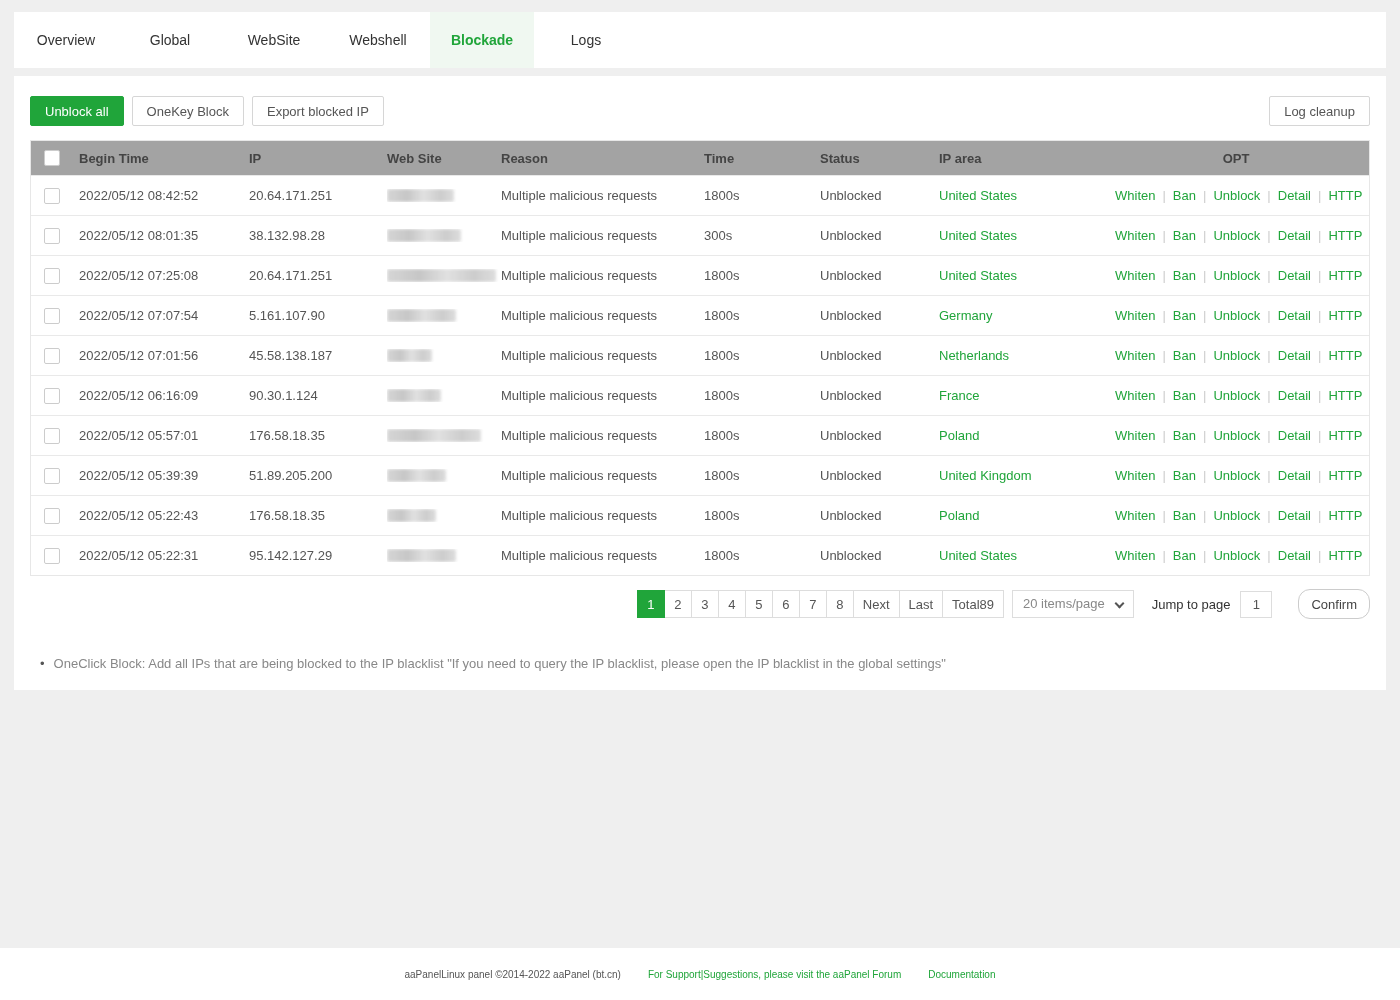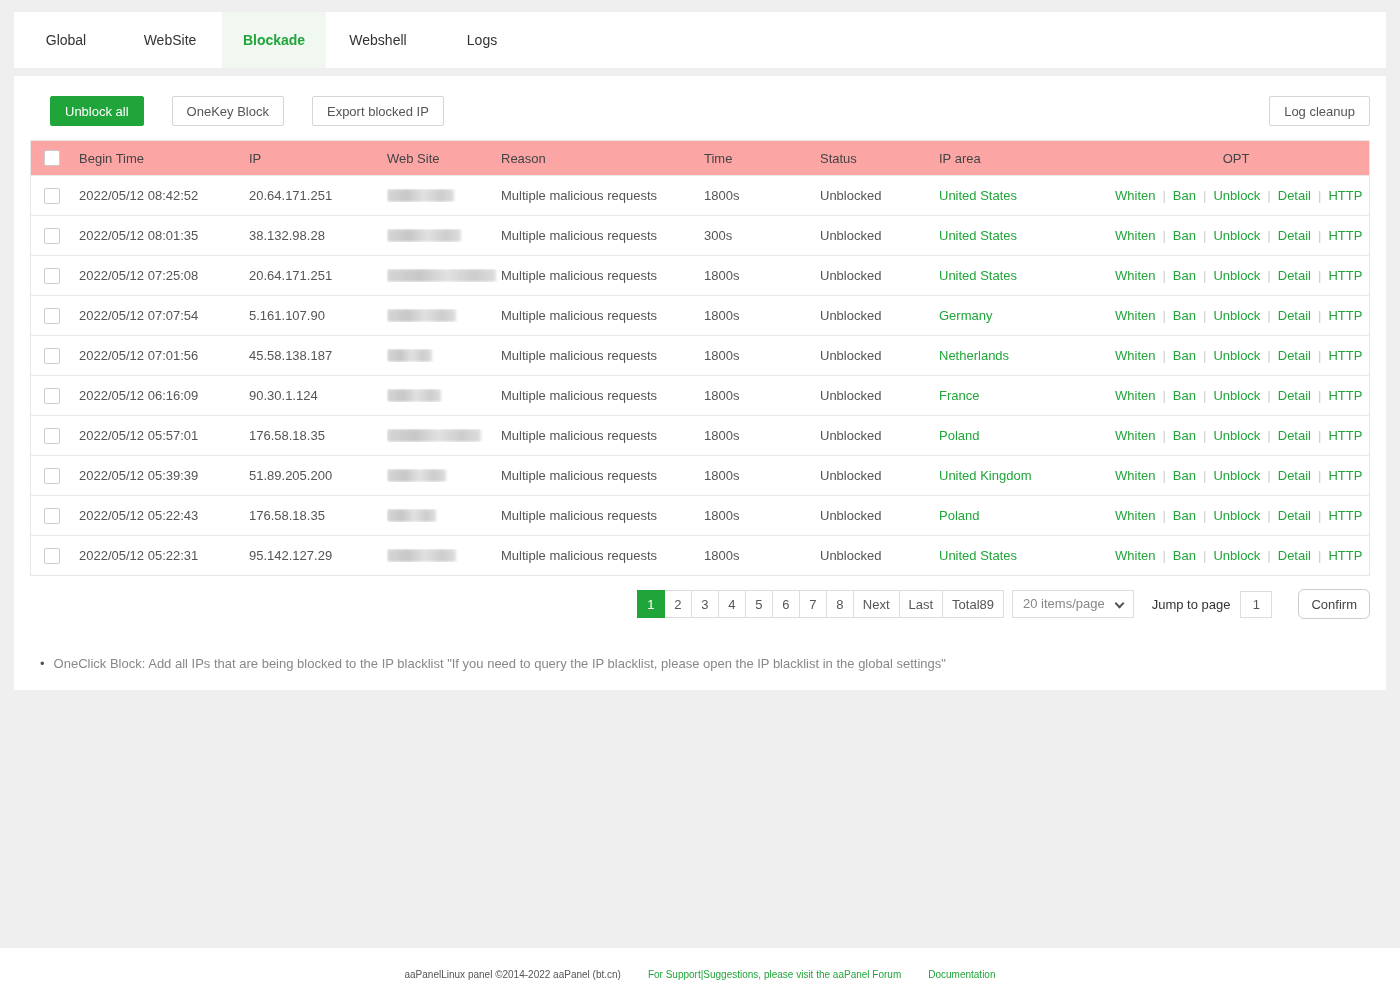--- a/index.html
+++ b/index.html
@@ -24,28 +24,27 @@
   .panel {
     position:absolute; left:14px; right:14px; top:76px; height:614px;
     background:#fff; padding:20px 16px;
   }
   .toolbar { display:flex; gap:8px; align-items:center; }
   .btn {
     height:30px; padding:0 14px; background:#fff;
     border:1px solid #d6d6d6; border-radius:2px;
     font-size:13px; color:#555; cursor:pointer;
     font-family:"Liberation Sans", sans-serif;
-    margin-left:20px;
   }
   .btn.primary { background:#20a53a; border-color:#20a53a; color:#fff; }
   .toolbar .spacer { flex:1; }
   
   .table { border:1px solid #e7e7e7; margin-top:14px; font-size:13px; }
   .tr { display:flex; align-items:center; height:40px; border-top:1px solid #e9e9e9; color:#555; }
-  .tr.thead { height:34px; background:#fca5a5; border-top:none; color:#444; }
+  .tr.thead { height:34px; background:#a3a3a3; border-top:none; color:#444;font-weight:bold; }
   .td { white-space:nowrap; overflow:hidden; }
   .c-check  { width:48px;  padding-left:13px; display:flex; align-items:center; }
   .c-begin  { width:170px; }
   .c-ip     { width:138px; }
   .c-site   { width:114px; display:flex; align-items:center; }
   .c-reason { width:203px; }
   .c-dur    { width:116px; }
   .c-status { width:119px; }
   .c-area   { width:176px; }
   .c-opt    { flex:1; text-align:center; padding-right:12px; }
@@ -84,42 +83,43 @@
     border-left:2px solid #555; border-bottom:2px solid #555;
     transform:rotate(-45deg);
   }
   .jump-label { margin:0 10px 0 18px; color:#333; }
   .jump-input {
     width:32px; height:27px; border:1px solid #ddd; text-align:center;
     font-size:13px; color:#555; font-family:"Liberation Sans", sans-serif;
   }
   .confirm-btn {
     margin-left:26px; height:30px; padding:0 12px;
-    border:1px solid #ccc; border-radius:6px; background:#fff;
+    border:1px solid #ccc; border-radius:12px; background:#fff;
     font-size:13px; color:#444; cursor:pointer;
     font-family:"Liberation Sans", sans-serif;
   }
   
   .note { margin-top:37px; display:flex; align-items:flex-start; font-size:13px; color:#888; padding-left:10px; }
   .bullet { color:#555; margin-right:9px; font-size:13px; line-height:16px; }
   
   .footer {
     position:absolute; left:0; right:0; bottom:0; height:52px; background:#fff;
     display:flex; align-items:center; justify-content:center; gap:27px;
     font-size:10px; color:#555;
   }
 </style>
 </head>
 <body>
 
 <div class="tabbar">
+  <div class="tab">Overview</div>
   <div class="tab">Global</div>
   <div class="tab">WebSite</div>
+  <div class="tab">Webshell</div>
   <div class="tab active">Blockade</div>
-  <div class="tab">Webshell</div>
   <div class="tab">Logs</div>
 </div>
 
 <div class="panel">
 
   <div class="toolbar">
     <button class="btn primary">Unblock all</button>
     <button class="btn">OneKey Block</button>
     <button class="btn">Export blocked IP</button>
     <span class="spacer"></span>

